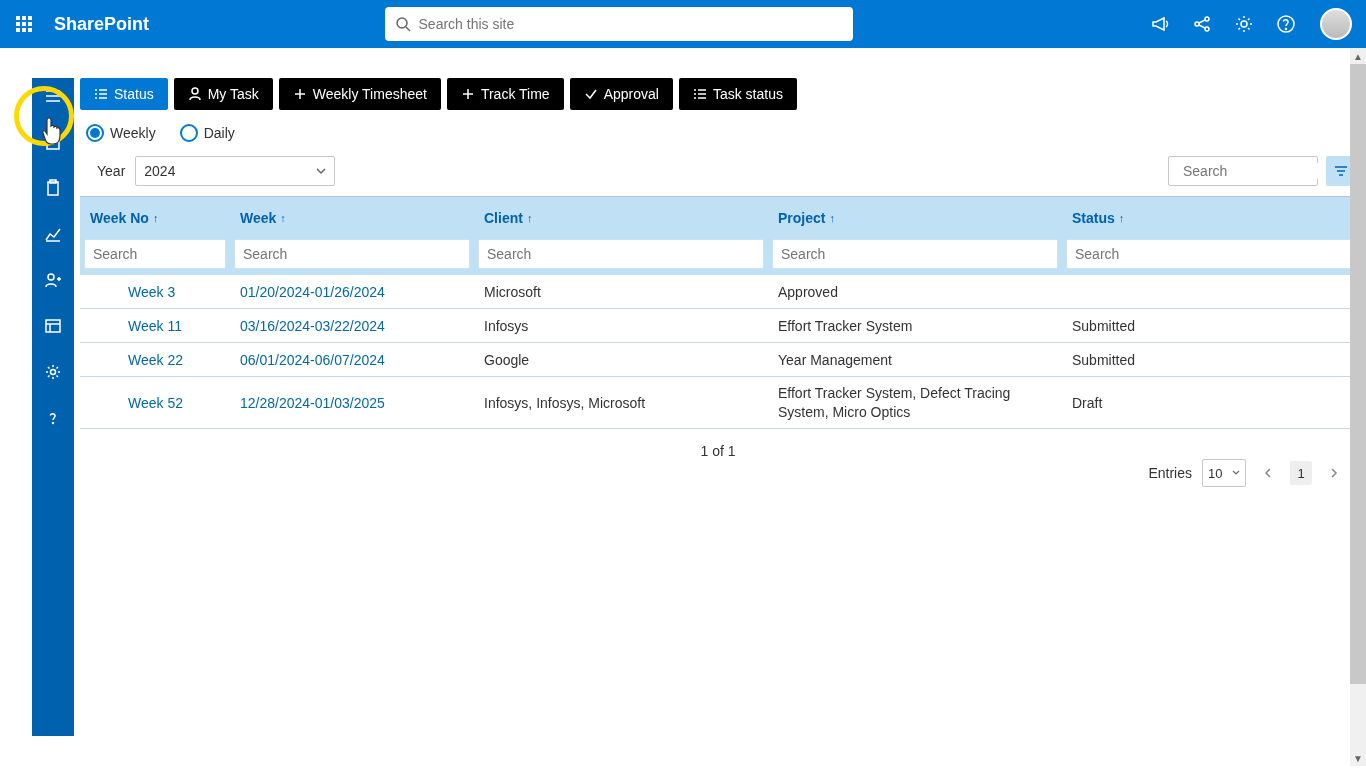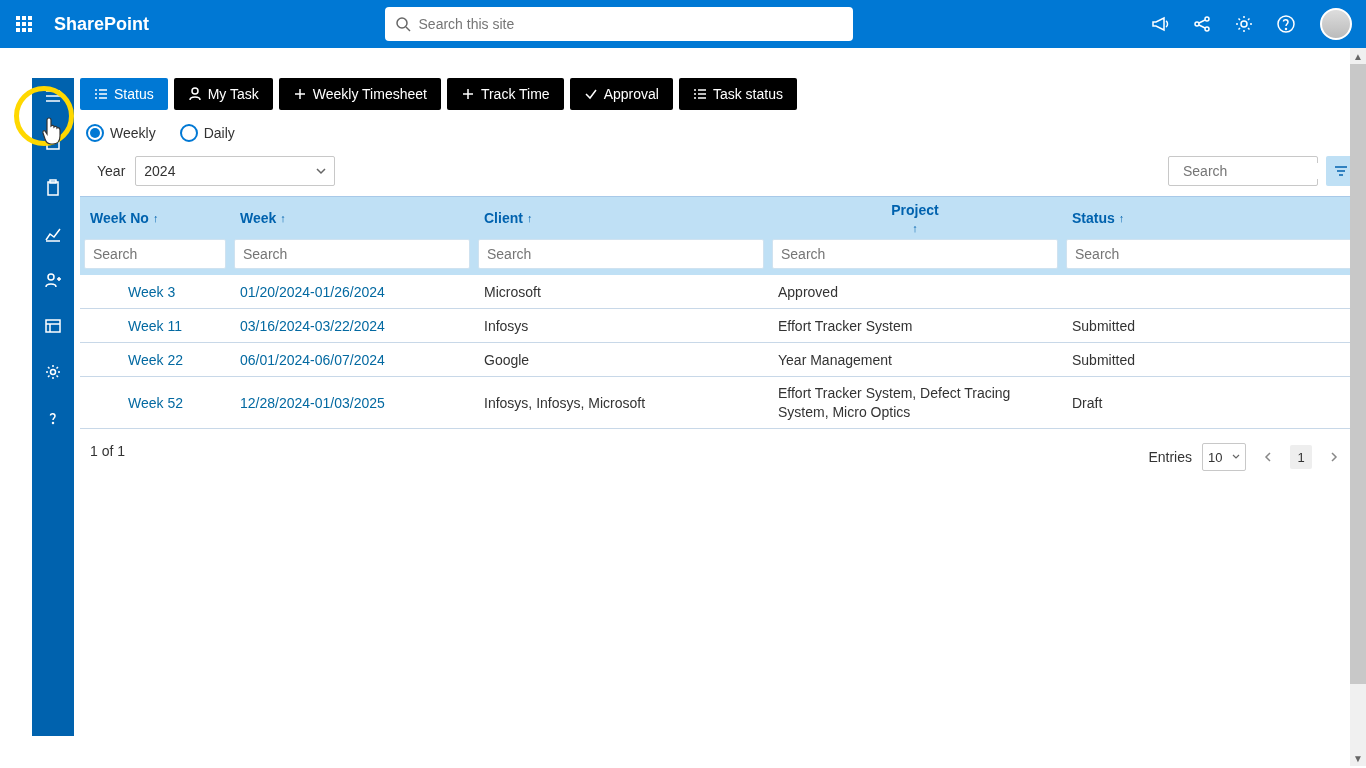--- a/index.html
+++ b/index.html
@@ -57,25 +57,25 @@
 .grow { display: flex; height: 34px; align-items: center; border-bottom: 1px solid #c8d8e8; font-size: 14px; color: #333; }
 .grow.tall { height: 52px; align-items: center;}
 .grow .cell { padding: 0 10px; }
 .grow .link { color: #0369a1; cursor: pointer; }
 
 
 .c1 { width: 150px; padding-left: 48px !important; }
 .c1s { width: 150px; }
 .c2 { width: 244px; }
 .c3 { width: 294px; }
-.c4 { width: 294px; flex-direction: column; }
+.c4 { width: 294px; }
 .c5 { flex: 1; }
 
 
-.pager { display: flex; align-items: flex-start; padding: 14px 10px; font-size: 14px; color: #333; }
+.pager { display: flex; align-items: center; padding: 14px 10px; font-size: 14px; color: #333; flex-direction: column; }
 .pager-right { margin-left: auto; display: flex; align-items: center; gap: 10px; }
 .psel { width: 44px; height: 28px; border: 1px solid #c8c8c8; display:flex; align-items:center; justify-content:space-between; padding: 0 5px; font-size: 13px; cursor:pointer; border-radius:2px;}
 .pbtn { width: 24px; height: 24px; display:flex; align-items:center; justify-content:center; cursor:pointer; color:#888; }
 .pnum { width: 22px; height: 24px; background: #eee; display:flex; align-items:center; justify-content:center; font-size: 13px; border-radius:2px;}
 
 
 .scroll-track { position: absolute; right: 0; top: 48px; bottom: 2px; width: 16px; background: #f0f0f0; }
 .scroll-thumb { position: absolute; top: 16px; width: 100%; height: 620px; background: #c8c8c8; }
 .scroll-arrow { position: absolute; width: 16px; height: 16px; display:flex; align-items:center; justify-content:center; color:#666; font-size:10px;}
 

